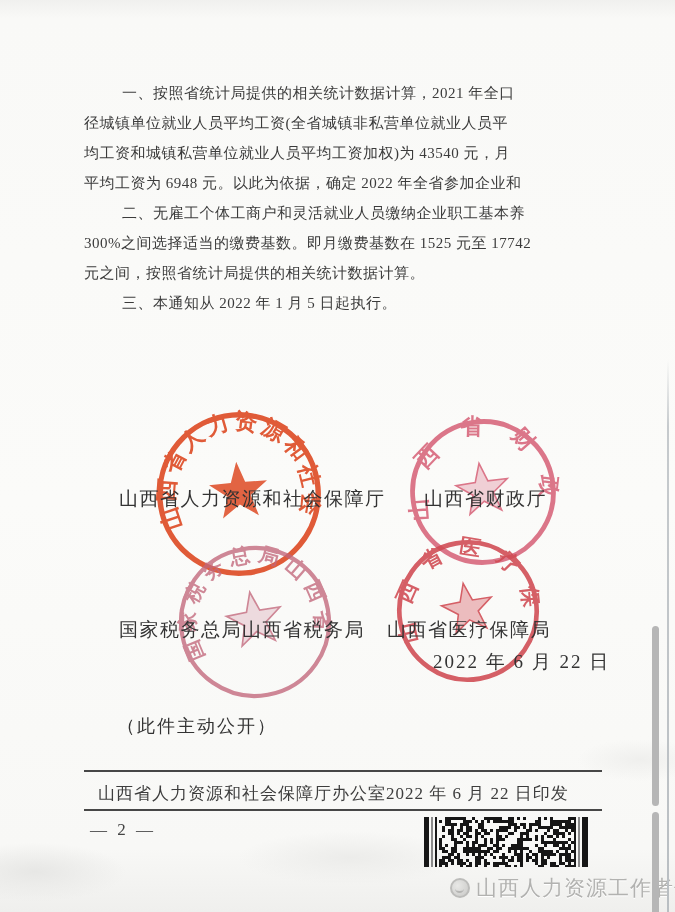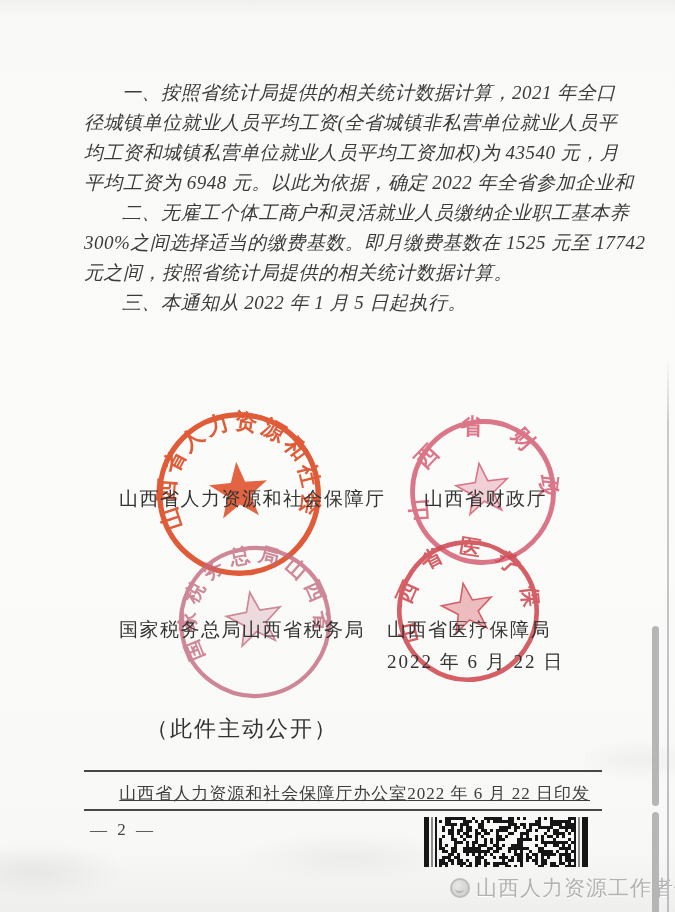--- a/index.html
+++ b/index.html
@@ -8,40 +8,40 @@
     font-family:"Liberation Serif","DejaVu Serif",serif;
     background:
       radial-gradient(130px 42px at 35px 872px, #e7e7e5 0%, rgba(231,231,229,0) 70%),
       radial-gradient(160px 38px at 350px 858px, #ececea 0%, rgba(236,236,234,0) 70%),
       radial-gradient(90px 30px at 640px 760px, #efefed 0%, rgba(239,239,237,0) 70%),
       linear-gradient(180deg, #f0f0ee 0%, #f9f9f7 2%, #fbfbf9 55%, #f8f8f6 93%, #efefed 100%);
   }
   
   .doc-body { position:absolute; left:84px; top:78px; width:520px; }
   .doc-line {
-    height:30px; line-height:30px; font-size:19px; color:#3b3b3b;
-    letter-spacing:0.5px; white-space:nowrap;font-style:italic;
+    height:30px; line-height:30px; font-size:15px; color:#3b3b3b;
+    letter-spacing:0.5px; white-space:nowrap;
   }
   .indent { text-indent:38px; }
   
   .sig-label, .sig-date, .note {
     position:absolute; font-size:19px; color:#333; letter-spacing:1.5px;
     white-space:nowrap; z-index:5;
   }
-  .sig-date { letter-spacing:2px; }
-  .note { font-size:22px; letter-spacing:2px;margin-left:29px; }
+  .sig-date { letter-spacing:2px;margin-left:46px; }
+  .note { font-size:18px; letter-spacing:2px; }
   
   .seal { position:absolute; z-index:3; pointer-events:none; }
   .seal svg text { font-family:"Liberation Serif","DejaVu Serif",serif; font-weight:bold; }
   
   .rule { position:absolute; left:84px; width:518px; height:2px; background:#474747; }
   .footer-row {
     position:absolute; left:98px; top:782px; width:492px;
-    display:flex; justify-content:flex-end;
-    font-size:17px; color:#3d3d3d; letter-spacing:1px; white-space:nowrap;text-decoration:underline;
+    display:flex; justify-content:flex-start;
+    font-size:17px; color:#3d3d3d; letter-spacing:1px; white-space:nowrap;
   }
   .page-number {
     position:absolute; left:90px; top:820px; font-size:17px; color:#444;
     letter-spacing:3px; white-space:nowrap;
   }
   
   .barcode { position:absolute; left:424px; top:817px; width:164px; height:50px; }
   
   .watermark {
     position:absolute; left:450px; top:874px; display:flex; align-items:center; gap:6px;

